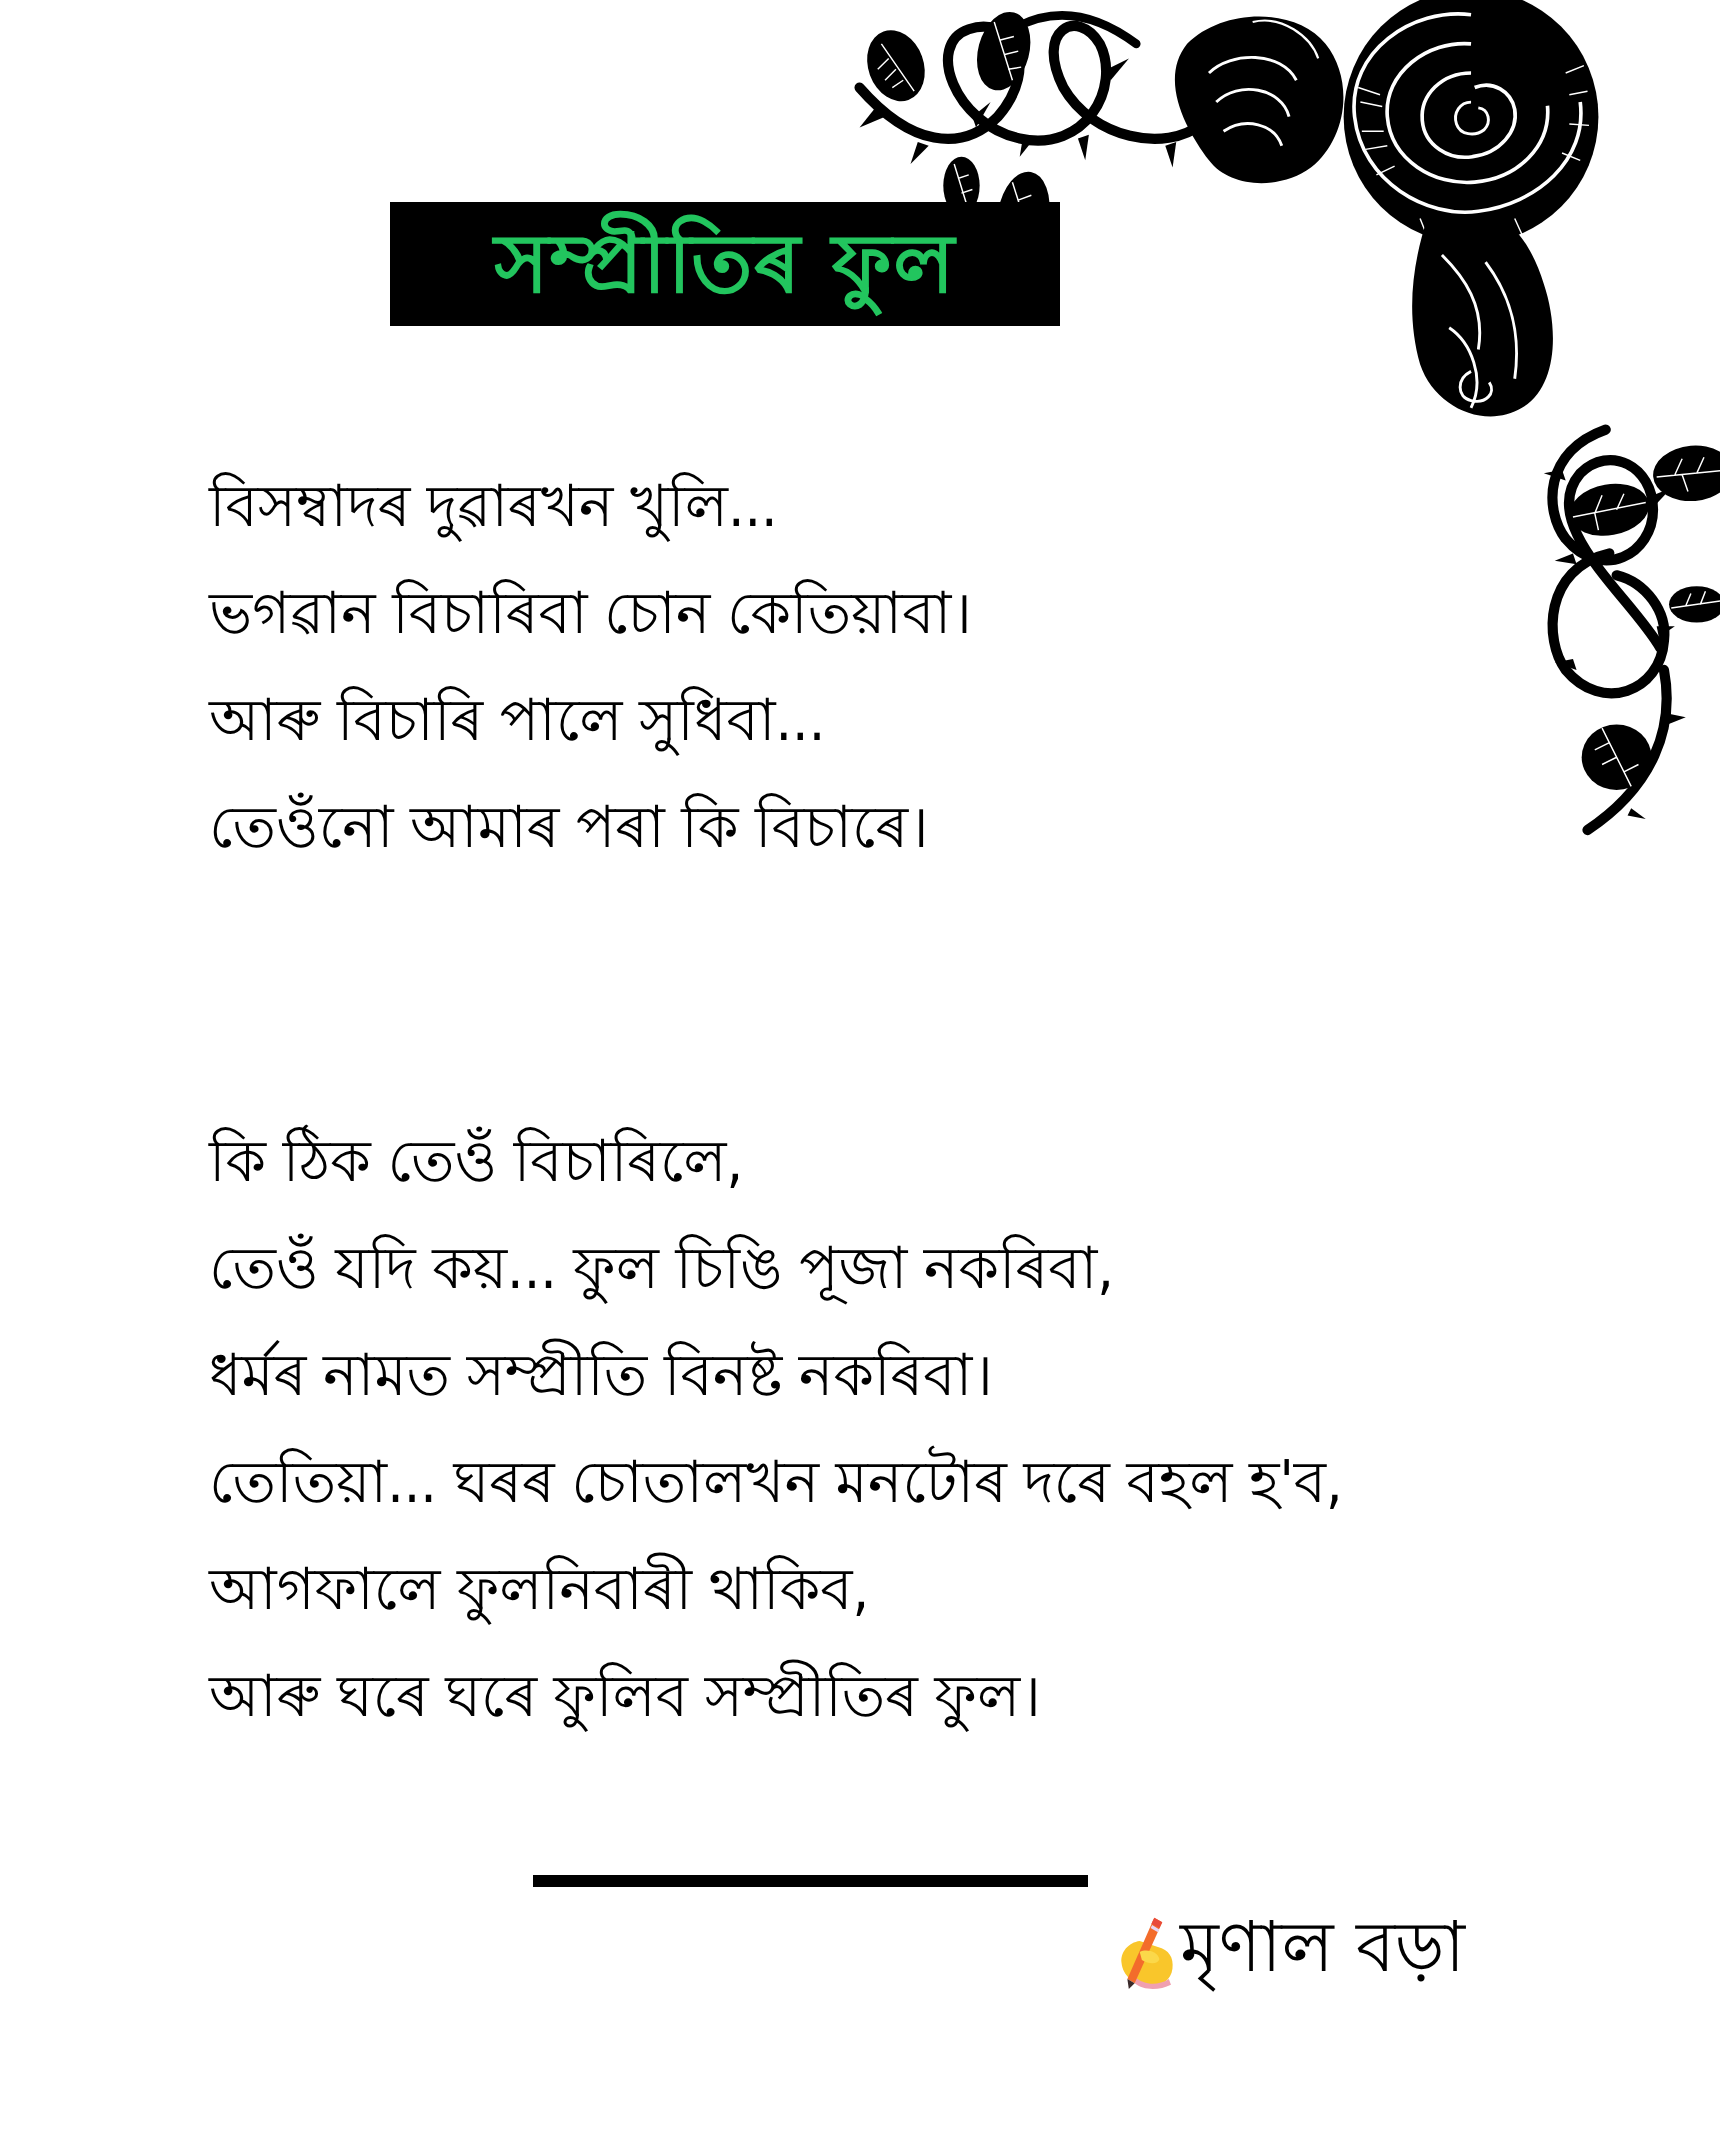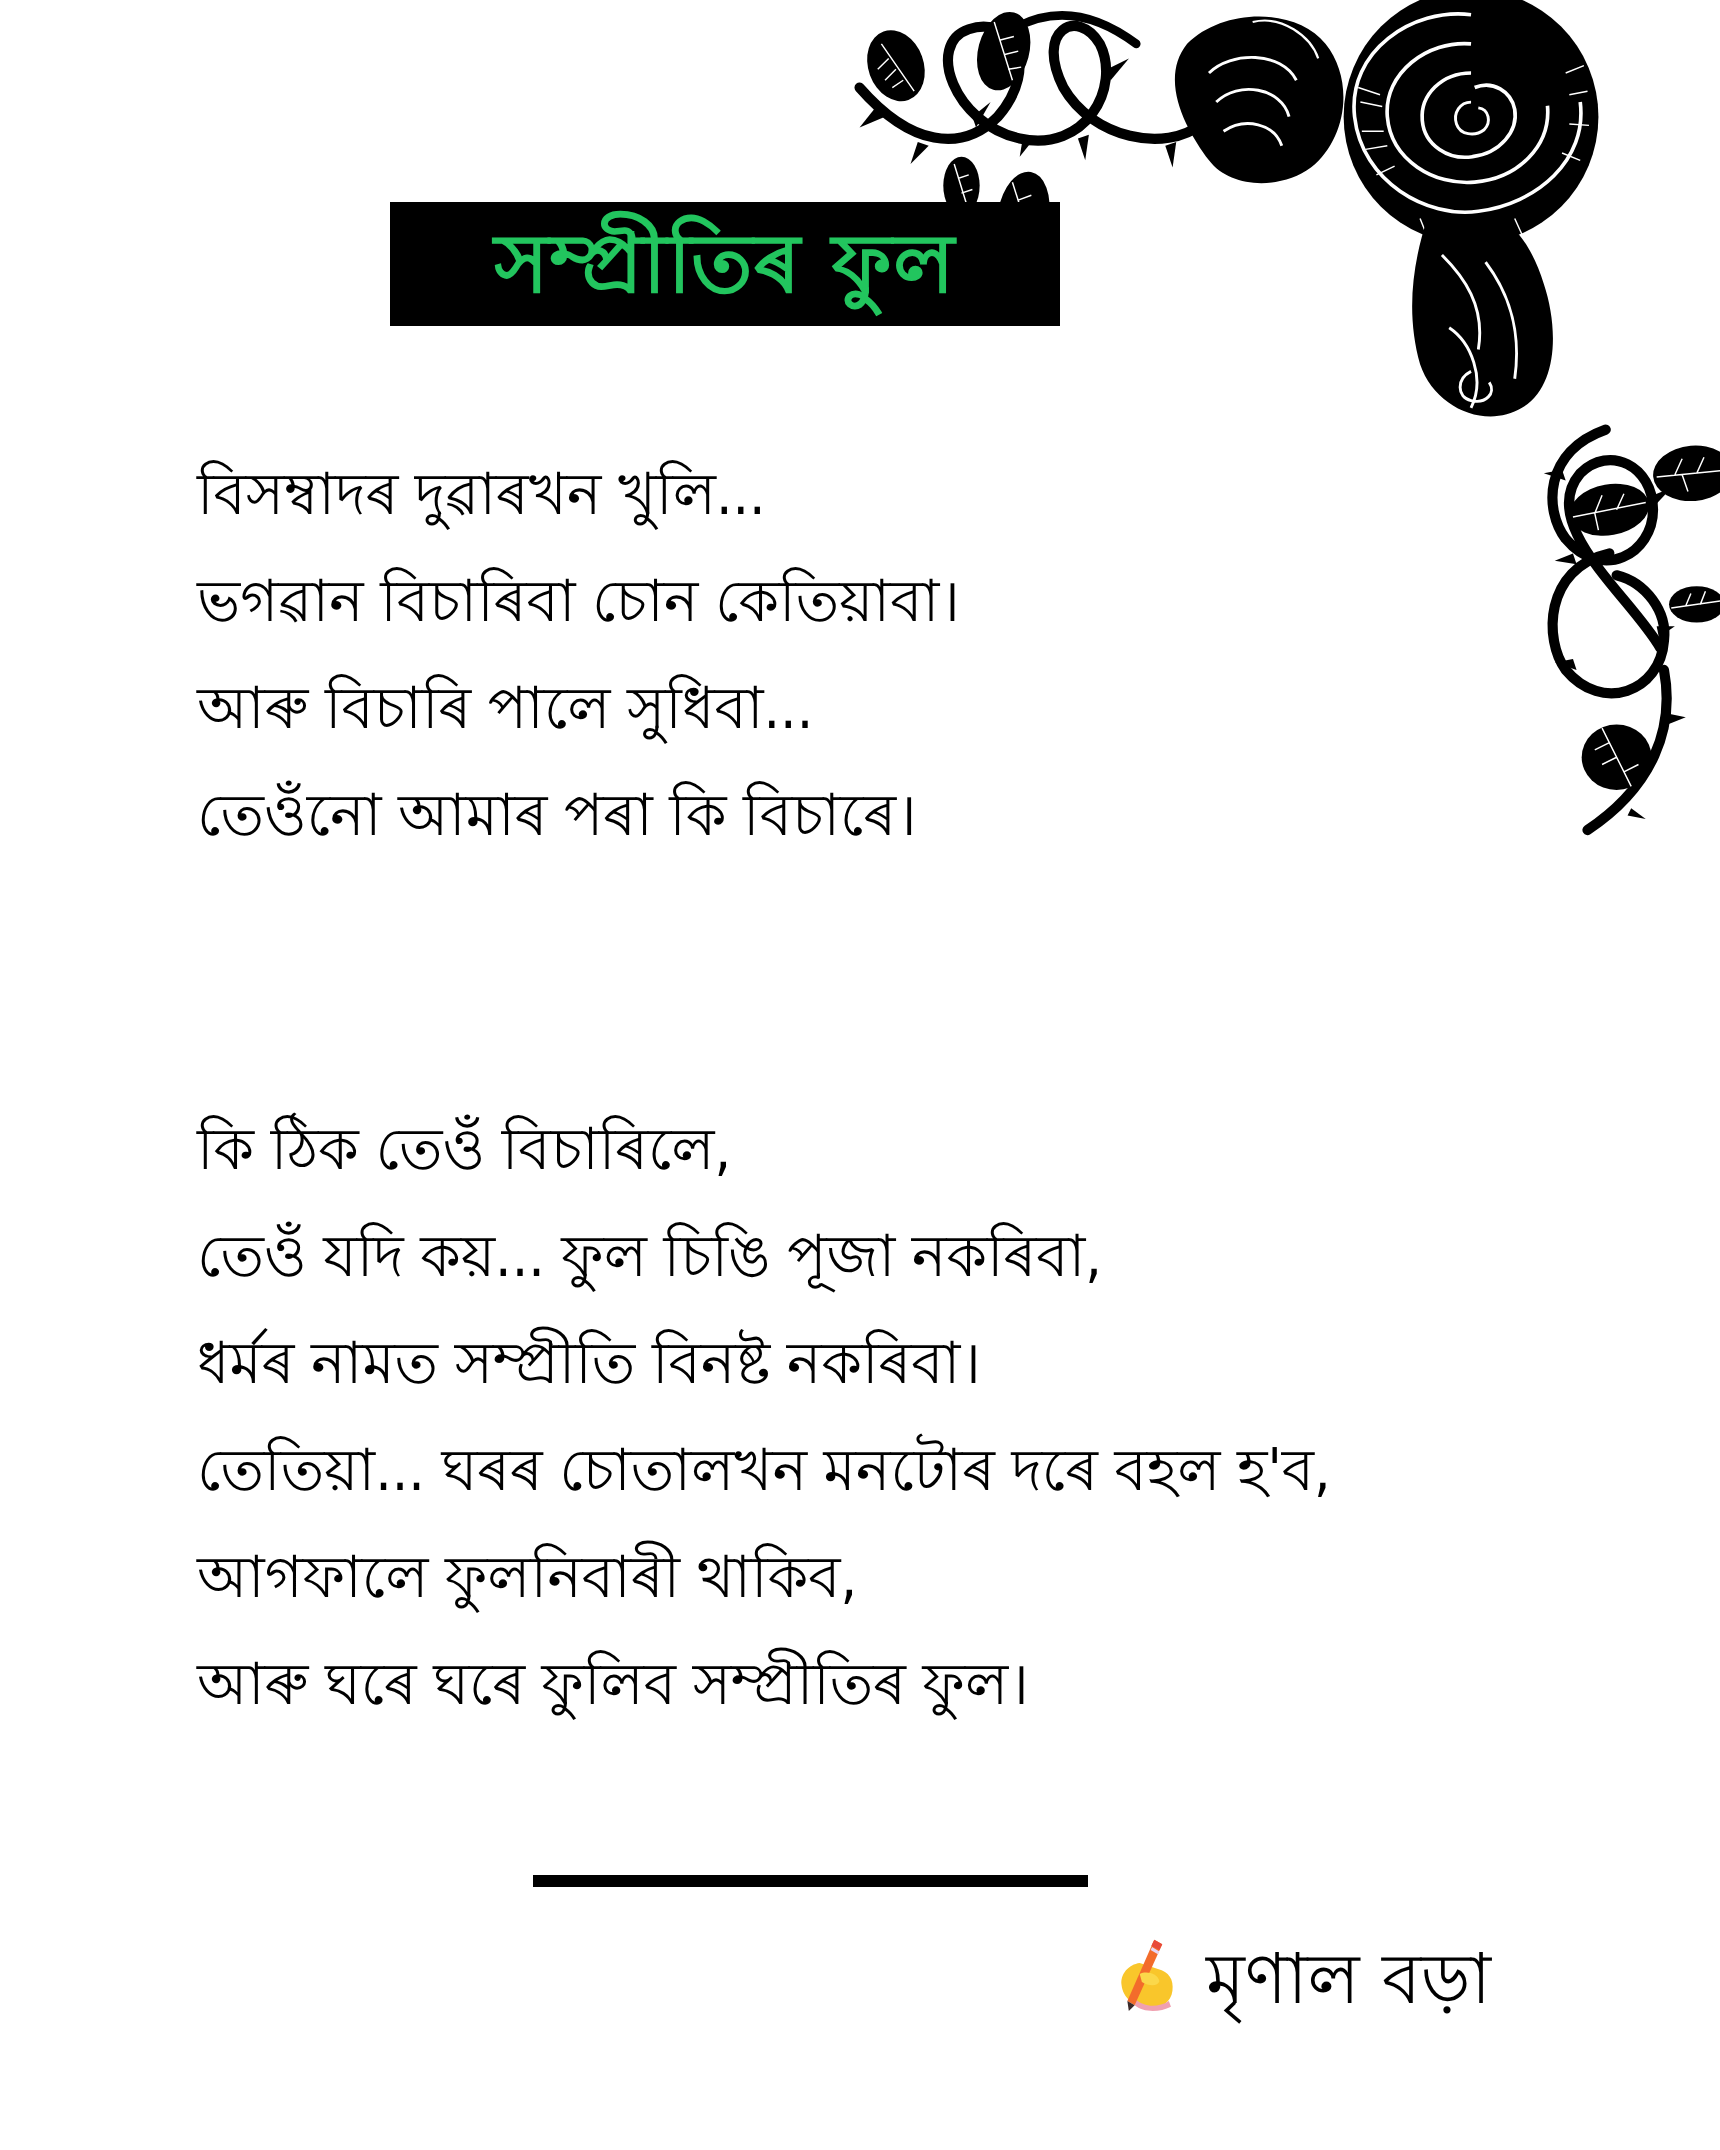--- a/index.html
+++ b/index.html
@@ -36,21 +36,21 @@
     .title-text {
       color: #22c55e;
       font-size: 82px;
       font-weight: bold;
       line-height: 1;
       letter-spacing: 1.5px;
     }
     .stanza {
       position: absolute;
       left: 197px;
-      margin: 0;
+      margin: 12px;
       padding: 0;
     }
     .stanza-1 { top: 441px; }
     .stanza-2 { top: 1096px; }
     .poem-line {
       font-size: 58px;
       line-height: 107px;
       height: 107px;
       white-space: nowrap;
       font-stretch: condensed;
@@ -63,22 +63,21 @@
       width: 555px;
       height: 12.4px;
       background: #000000;
     }
     .signature {
       position: absolute;
       left: 1114px;
       top: 1912px;
       height: 102px;
       display: flex;
-      align-items: flex-end;
-      gap: 26px;
+      align-items: flex-start;
     }
     .sig-icon {
       width: 66px;
       height: 80px;
       display: inline-block;
     }
     .sig-name {
       font-size: 70px;
       line-height: 1;
       white-space: nowrap;

